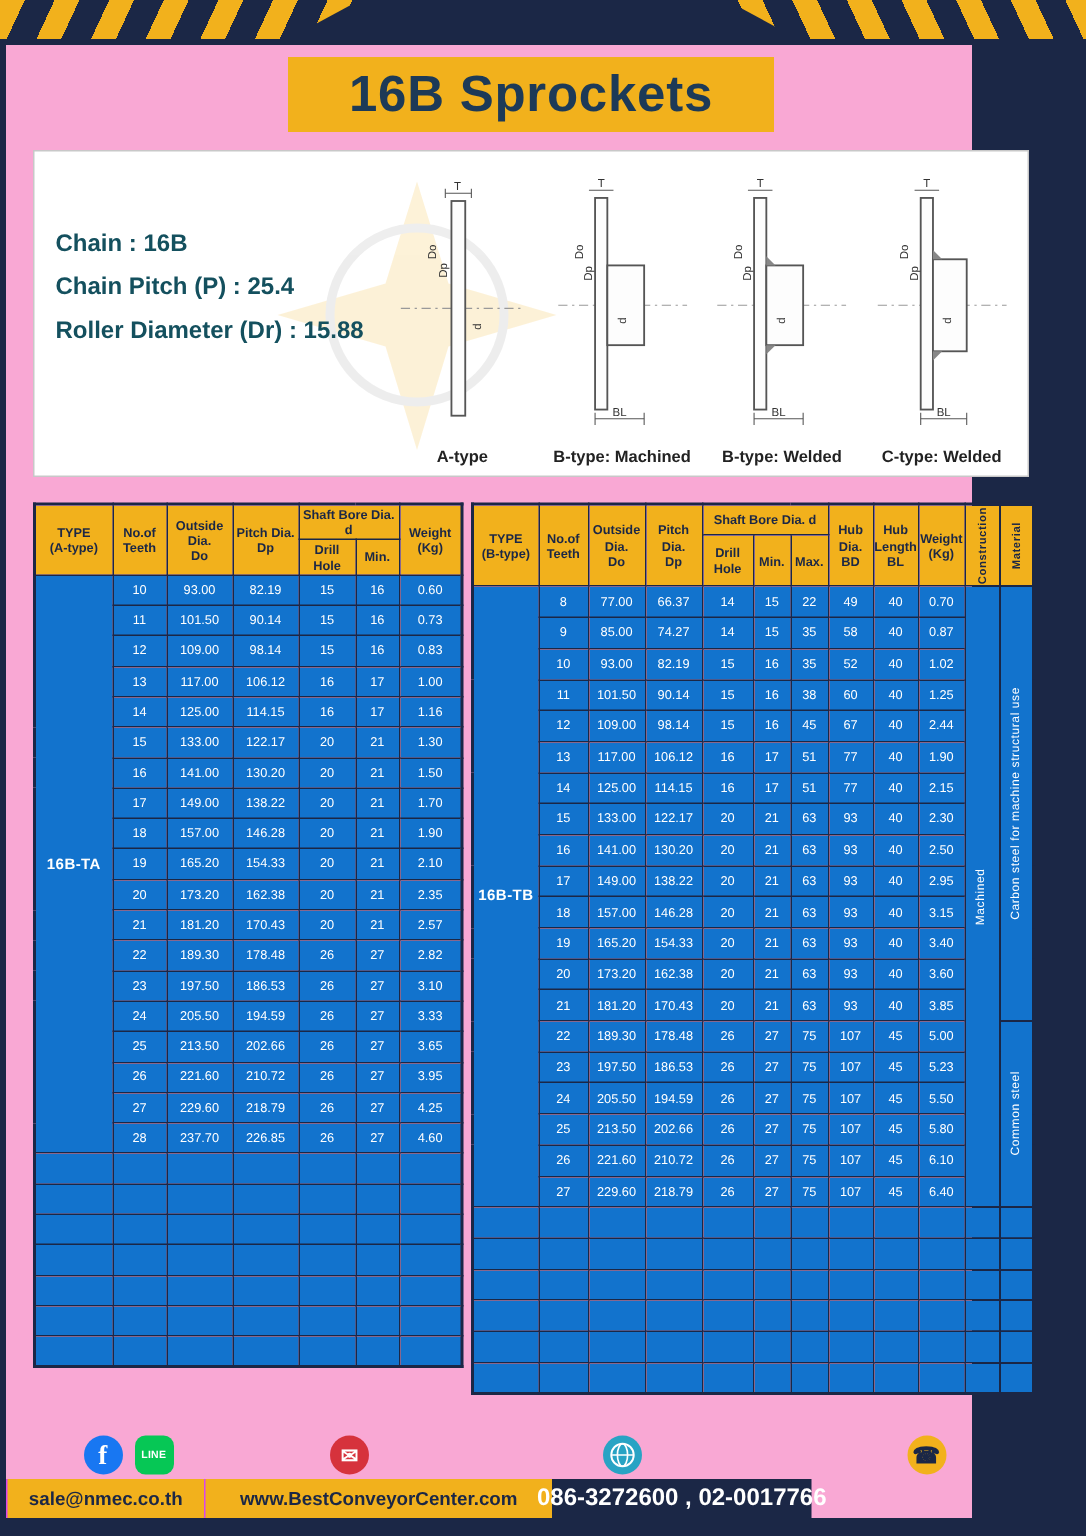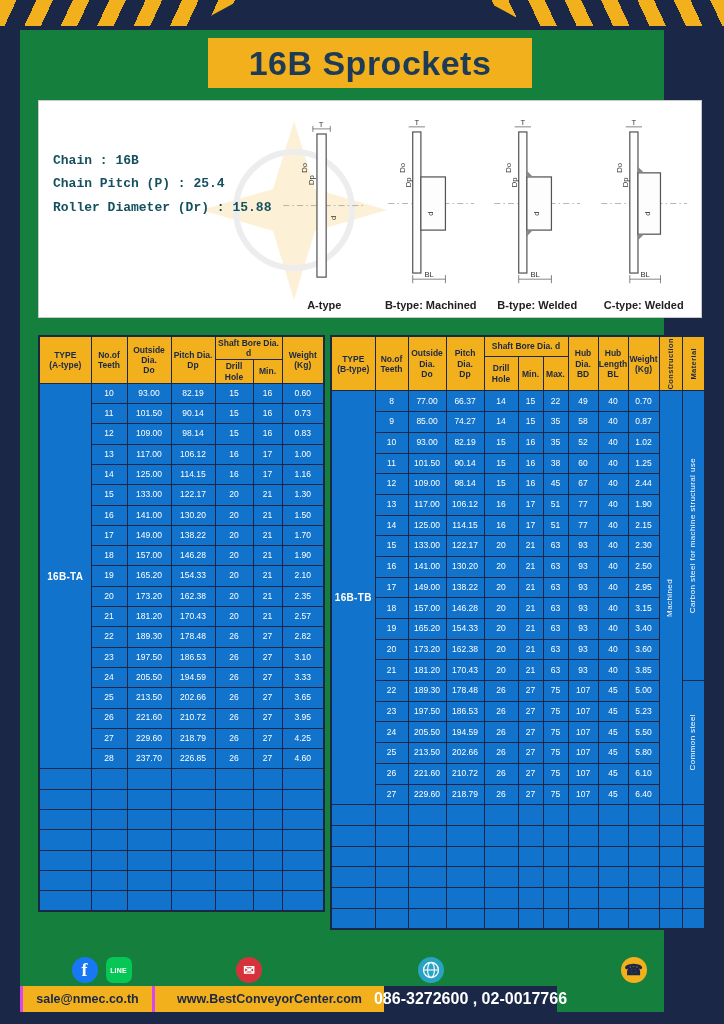--- a/index.html
+++ b/index.html
@@ -3,36 +3,36 @@
 <meta charset="utf-8">
 <style>
   * { box-sizing: border-box; }
   html, body { margin: 0; padding: 0; }
   body {
     width: 724px; height: 1024px;
     background: #1b2746;
     font-family: "Liberation Sans", sans-serif;
     position: relative; overflow: hidden;
   }
-  .page { position: absolute; left: 20px; top: 30px; width: 644px; height: 982px; background: #15803d; }
+  .page { position: absolute; left: 4px; top: 30px; width: 644px; height: 982px; background: #f9a8d4; }
 
   
   .hazard { position: absolute; top: 0; height: 26px; width: 240px; z-index: 5; }
   .hazard.left  { left: 0;  background: repeating-linear-gradient(115deg, #f2b11c 0 15px, #1b2746 15px 33px); clip-path: polygon(0 0, 100% 0, 80% 100%, 0 100%); }
   .hazard.right { right: 0; background: repeating-linear-gradient(65deg, #1b2746 0 18px, #f2b11c 18px 33px); clip-path: polygon(0 0, 100% 0, 100% 100%, 20% 100%); }
 
   
   .title-banner { position: absolute; left: 188px; top: 8px; width: 324px; height: 50px; background: #f2b11c; display: flex; align-items: center; justify-content: center; }
   .title-banner h1 { margin: 0; font-size: 34px; color: #1d3a57; font-weight: bold; letter-spacing: .5px; }
 
   
   .info-panel { position: absolute; left: 18px; top: 70px; width: 664px; height: 218px; border: 1px solid #c8c8c8; overflow: hidden; background: #fff; }
   .watermark { position: absolute; left: 150px; top: 12px; width: 210px; height: 195px; opacity: .17; z-index: 1; }
   .specs { position: absolute; left: 14px; top: 48px; z-index: 2; }
-  .spec-line { font-size: 13px; font-weight: bold; color: #14505e; line-height: 1.8; white-space: nowrap; font-family: Liberation Mono, monospace; }
+  .spec-line { font-size: 16px; font-weight: bold; color: #14505e; line-height: 1.8; white-space: nowrap; }
   .diagrams { position: absolute; left: 232px; top: 6px; right: 4px; bottom: 2px; display: flex; z-index: 2; }
   .diagram { flex: 1; display: flex; flex-direction: column; align-items: center; }
   .diagram svg { flex: 1; width: 96%; }
   .caption { font-size: 11px; font-weight: bold; color: #222; padding: 1px 0 4px; white-space: nowrap; }
   .part { fill: #fdfdfd; stroke: #555; stroke-width: 1.2; }
   .weld { fill: #888; stroke: none; }
   .dash { stroke: #999; stroke-width: .7; stroke-dasharray: 6 3 1.5 3; fill: none; }
   .dim  { stroke: #555; stroke-width: .7; }
   .dlabel { font-size: 7.5px; fill: #333; font-family: "Liberation Sans", sans-serif; }
 
@@ -53,21 +53,21 @@
   .sect { display: flex; justify-content: center; align-items: center; gap: 8px; }
   .sect1 { width: 163px; } .sect2 { width: 132px; } .sect3 { width: 232px; } .sect4 { width: 173px; }
   .icon-circle { width: 26px; height: 26px; border-radius: 50%; display: flex; align-items: center; justify-content: center; color: #fff; font-weight: bold; flex: 0 0 auto; }
   .fb { background: #1877f2; font-size: 18px; font-family: "Liberation Serif", serif; }
   .line-badge { background: #06c755; border-radius: 7px; width: 26px; height: 26px; display: flex; align-items: center; justify-content: center; color: #fff; font-size: 7px; font-weight: bold; letter-spacing: .2px; }
   .mail { background: #d6323c; font-size: 14px; }
   .globe { background: #29a3c4; }
   .phone { background: #f2b11c; color: #1b2746; font-size: 15px; }
   .contact-bar { display: flex; height: 26px; font-weight: bold; font-size: 12.5px; }
   .cseg { display: flex; align-items: center; justify-content: center; background: #f2b11c; color: #1b2746; white-space: nowrap; }
-  .cseg.sep { border-left: 3px solid #d946ef; }
+  .cseg.sep { border-left: 1px solid #d946ef; }
   .cseg1 { width: 163px; } .cseg2 { width: 132px; } .cseg3 { width: 232px; }
   .cseg4 { width: 173px; background: #1b2746; color: #fff; font-size: 16px; }
 </style>
 </head>
 <body>
 
 <div class="hazard left"></div>
 <div class="hazard right"></div>
 
 <div class="page">

